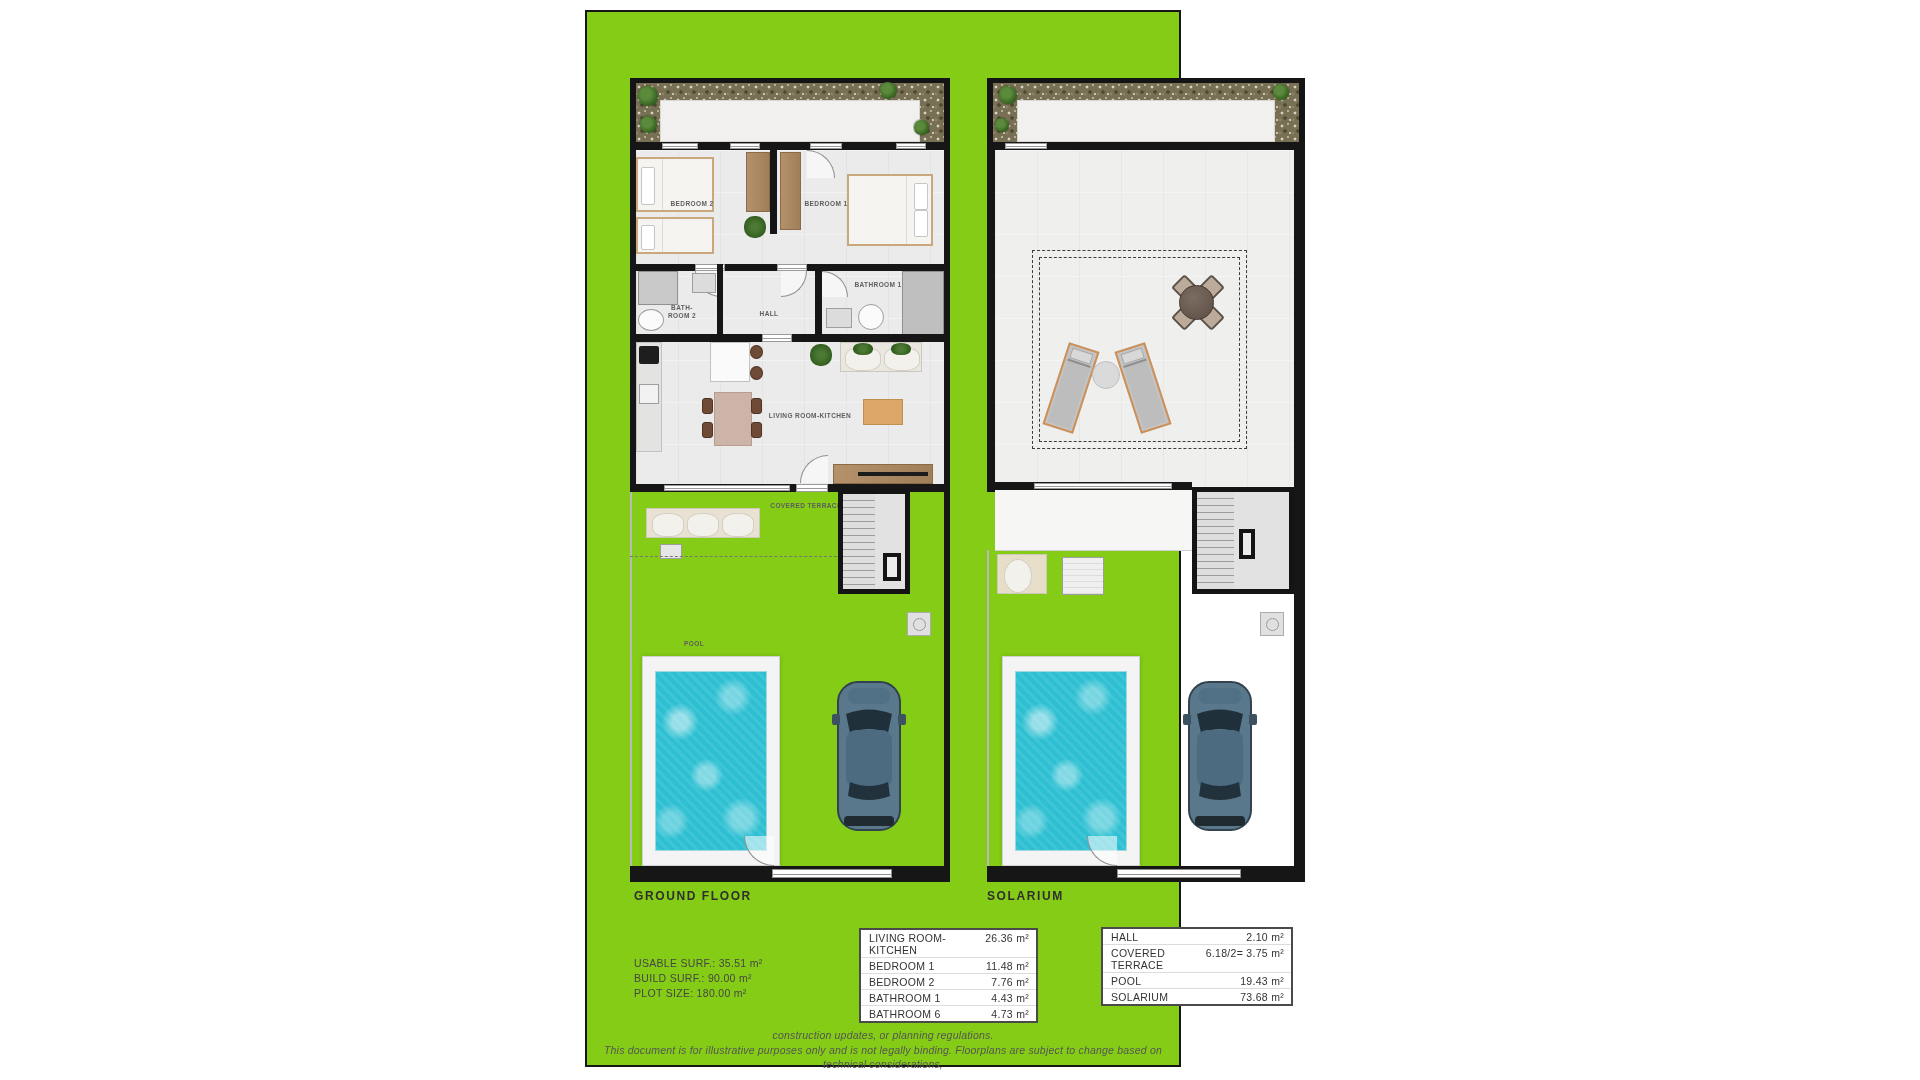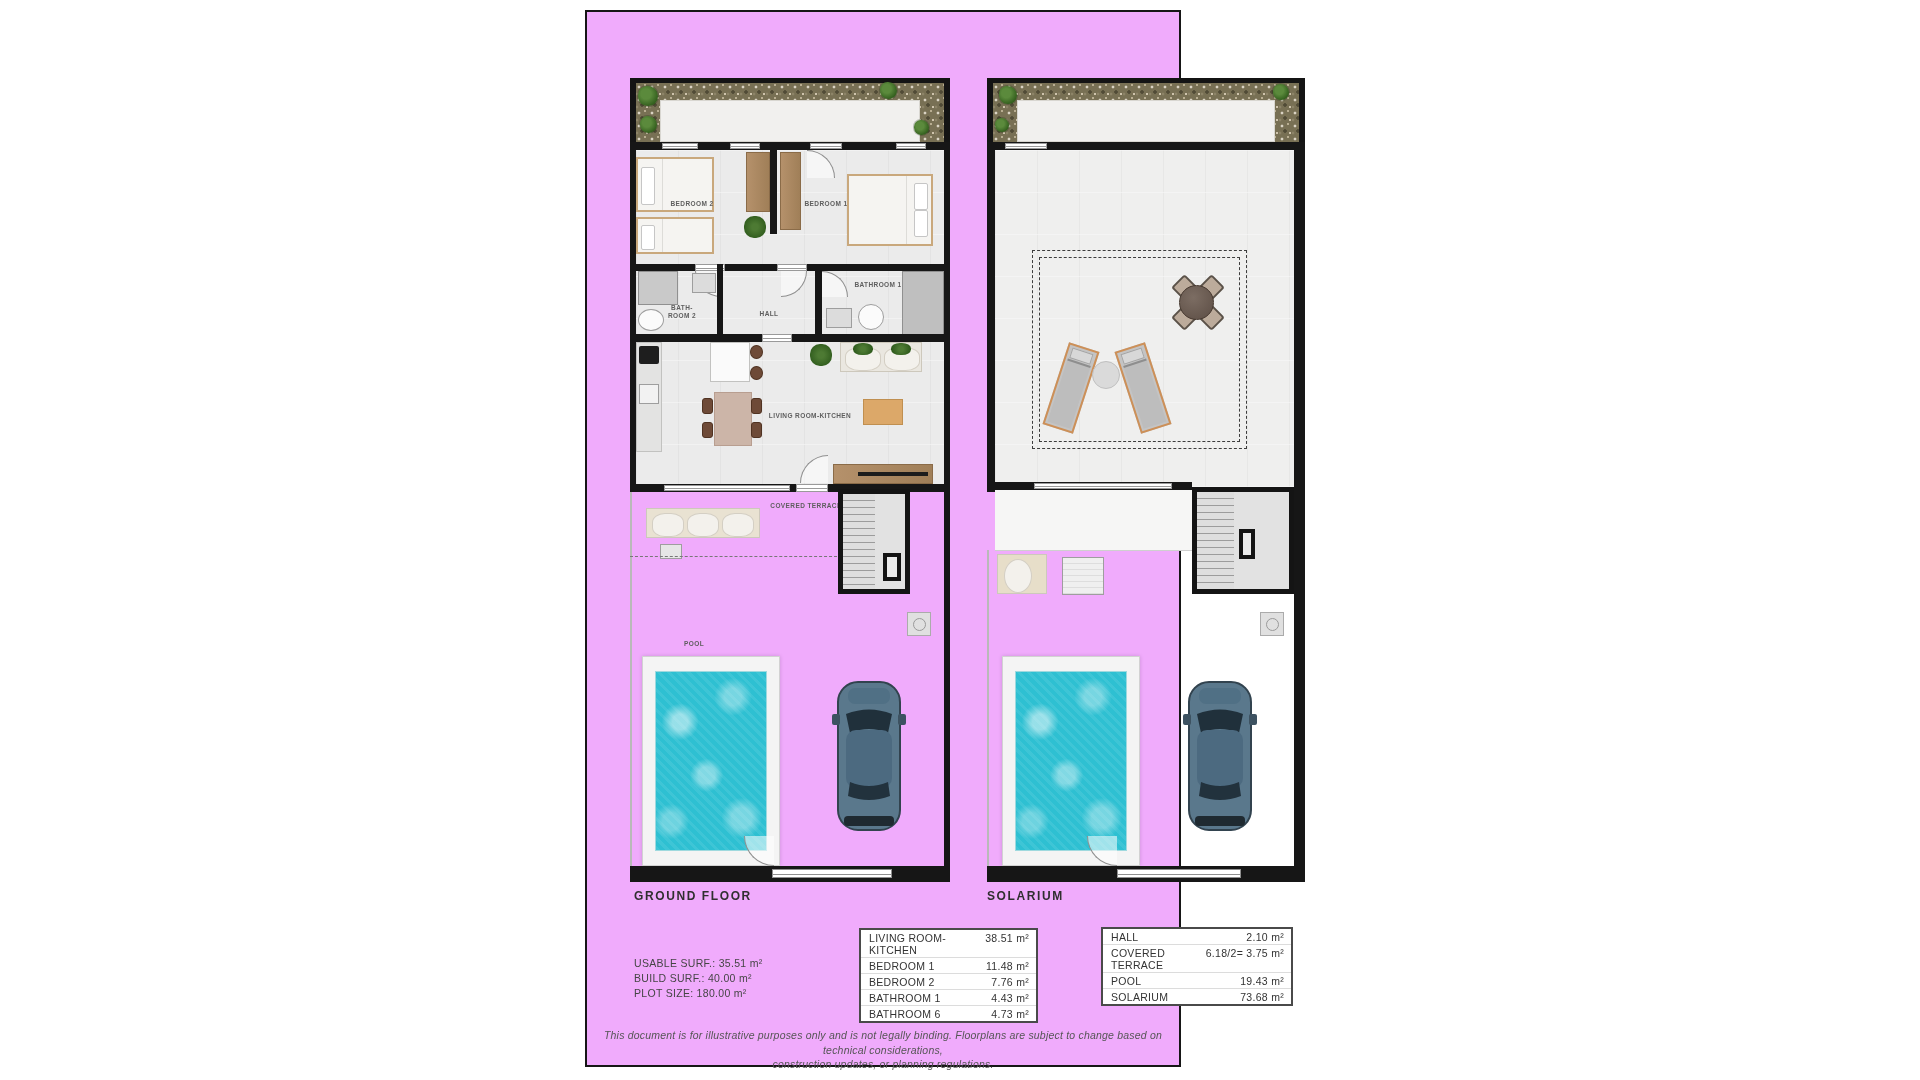--- a/index.html
+++ b/index.html
@@ -1,18 +1,18 @@
 <!DOCTYPE html>
 <html><head>
 <meta charset="utf-8">
 <style>
   html,body{margin:0;padding:0;background:#ffffff;width:1920px;height:1080px;overflow:hidden;
     font-family:"Liberation Sans",sans-serif;}
   .abs{position:absolute;}
-  #page{position:absolute;left:585px;top:10px;width:596px;height:1057px;background:#f0abfc;
+  #page{position:absolute;left:585px;top:10px;width:596px;height:1057px;background:#84cc16;
     border:2px solid #161616;box-sizing:border-box;}
   .plan{position:absolute;overflow:visible;}
   
   .wall{position:absolute;background:#161616;}
   .thinedge{position:absolute;background:#b9b9b9;}
   .floor{position:absolute;background-color:#ebebeb;
     background-image:linear-gradient(rgba(255,255,255,.55) 1px,transparent 1px),
       linear-gradient(90deg,rgba(0,0,0,.035) 1px,transparent 1px),
       linear-gradient(rgba(0,0,0,.035) 1px,transparent 1px);
     background-size:42px 42px;}
@@ -290,28 +290,28 @@
     <div class="arc bl" style="left:100px;top:758px;width:30px;height:30px;"></div>
     <div class="wall" style="left:0;top:788px;width:318px;height:16px;"></div>
     <div class="gate" style="left:130px;top:791px;width:124px;height:9px;"></div>
   </div>
 
   <div class="plan-title" style="left:47px;top:877px;">GROUND FLOOR</div>
   <div class="plan-title" style="left:400px;top:877px;">SOLARIUM</div>
 
   <div class="surface" style="left:47px;top:944px;">
     <div>USABLE SURF.: 35.51 m²</div>
-    <div>BUILD SURF.: 40.00 m²</div>
+    <div>BUILD SURF.: 90.00 m²</div>
     <div>PLOT SIZE: 180.00 m²</div>
   </div>
 
   <div class="areatbl" style="left:272px;top:916px;width:179px;">
     <div class="row">
       <span>LIVING ROOM-KITCHEN</span>
-        <span class="aval">38.51 m²</span>
+        <span class="aval">26.36 m²</span>
     </div>
     <div class="row">
       <span>BEDROOM 1</span>
         <span class="aval">11.48 m²</span>
     </div>
     <div class="row">
       <span>BEDROOM 2</span>
         <span class="aval">7.76 m²</span>
     </div>
     <div class="row">
@@ -337,17 +337,17 @@
       <span>POOL</span>
         <span class="aval">19.43 m²</span>
     </div>
     <div class="row">
       <span>SOLARIUM</span>
         <span class="aval">73.68 m²</span>
     </div>
   </div>
 
   <div class="disclaimer" style="top:1016px;">
+    <div>construction updates, or planning regulations.</div>
     <div>This document is for illustrative purposes only and is not legally binding. Floorplans are subject to change based on technical considerations,</div>
-    <div>construction updates, or planning regulations.</div>
   </div>
 
 </div>
 
 </body></html>

